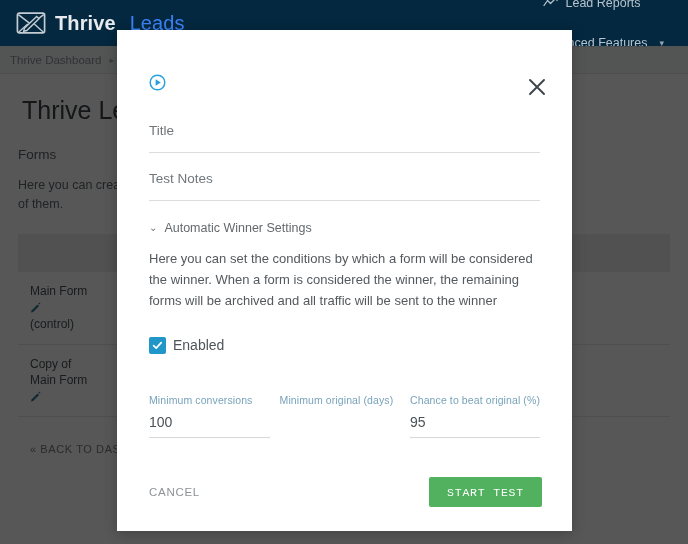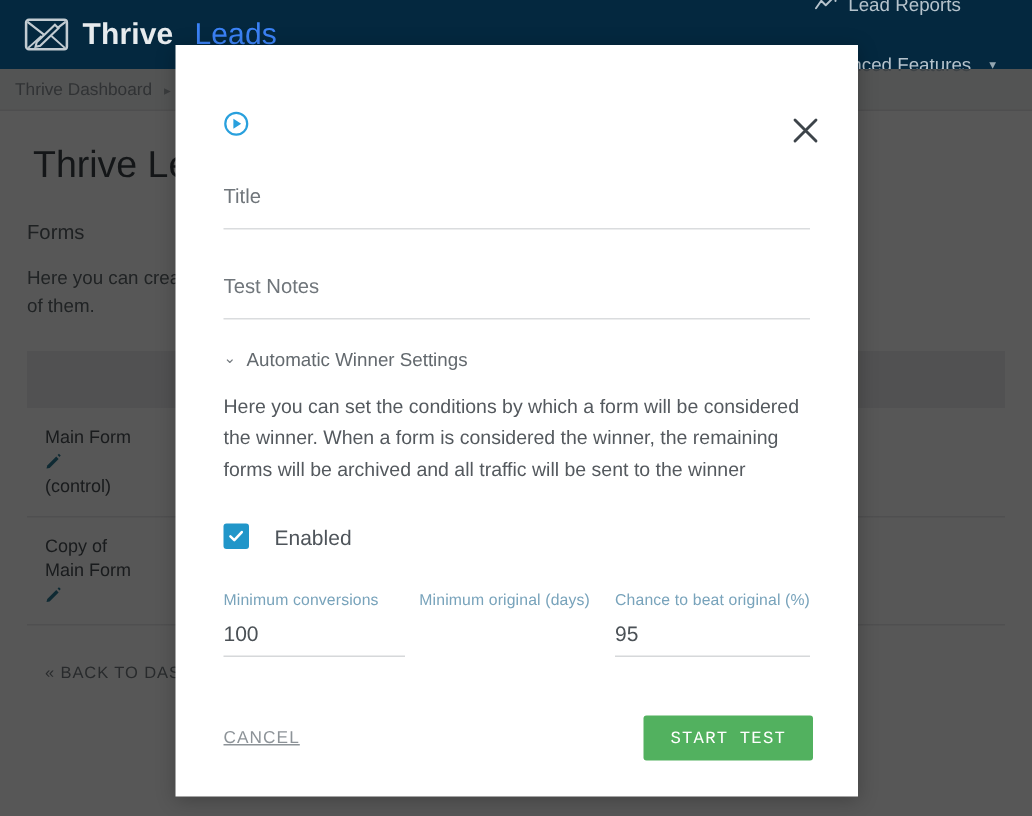--- a/index.html
+++ b/index.html
@@ -197,21 +197,21 @@
     font-weight: normal;
     white-space: nowrap;
   }
 
   .field {
     position: relative;
     border-bottom: 1px solid #dadcde;
     height: 44px;
     display: flex;
     align-items: center;
-    margin-bottom: 16px;
+    margin-bottom: 4px;
   }
   .field input {
     border: none;
     outline: none;
     width: 100%;
     font-size: 13.5px;
     color: #4b5156;
     font-family: "Liberation Sans", sans-serif;
     background: transparent;
   }
@@ -229,40 +229,39 @@
   .collapsible-label { font-size: 12.5px; color: #63696e; white-space: nowrap; }
 
   .winner-desc {
     font-size: 13px;
     color: #54595e;
     line-height: 21px;
   }
 
   .enabled-row {
     display: flex;
-    align-items: center;
-    gap: 17px;
+    gap: 7px;
     margin-top: 26px;
   }
   .checkbox {
     width: 17px; height: 17px;
     background: #2196c9;
     border-radius: 2px;
     display: flex;
     align-items: center;
     justify-content: center;
     cursor: pointer;
     flex: none;
   }
   .enabled-label { font-size: 14px; color: #4e545a; }
 
   .num-row {
     display: flex;
     gap: 10px;
-    margin-top: 28px;
+    margin-top: 40px;
   }
   .num-field { flex: 1; }
   .num-label {
     font-size: 10.5px;
     color: #78a3bb;
     margin-bottom: 6px;
     white-space: nowrap;
     letter-spacing: .1px;
   }
   .num-input {
@@ -287,21 +286,20 @@
   }
   .cancel-btn {
     background: none;
     border: none;
     font-size: 11.5px;
     letter-spacing: .7px;
     color: #8d9398;
     cursor: pointer;
     padding: 6px 0;
     font-family: "Liberation Sans", sans-serif;
-    text-decoration: underline;
   }
   .start-btn {
     margin-left: auto;
     background: #52b15f;
     border: none;
     color: #ffffff;
     font-size: 11.5px;
     letter-spacing: .8px;
     padding: 0 18px;
     height: 30px;

